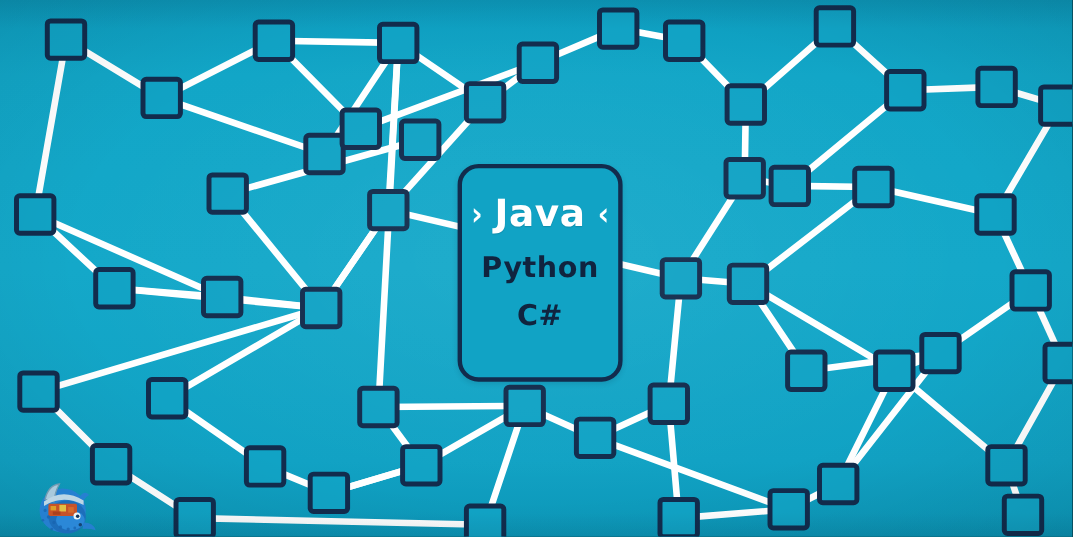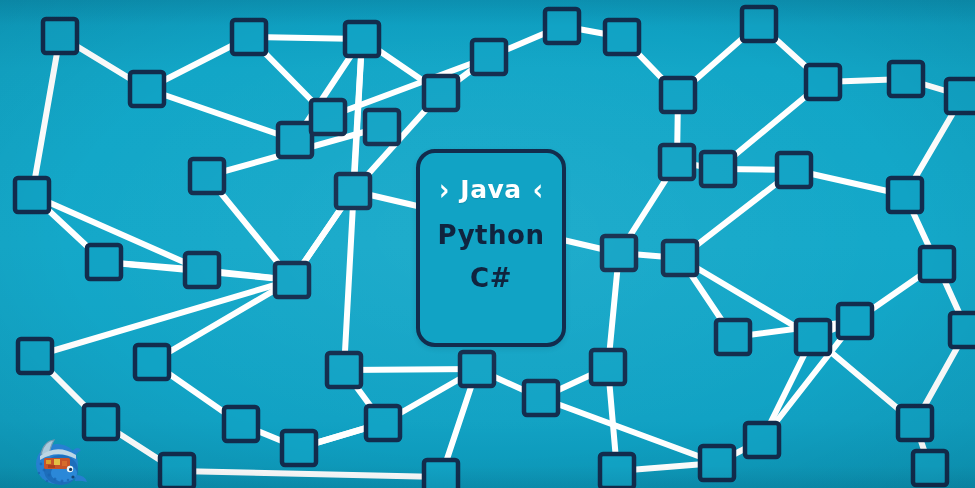--- a/index.html
+++ b/index.html
@@ -68,21 +68,21 @@
   .chevron {
     color: #ffffff;
     font-size: 25px;
     font-weight: 700;
     line-height: 1;
     display: block;
     transform: scaleY(1.18);
   }
   #card-java {
     color: #ffffff;
-    font-size: 25px;
+    font-size: 34px;
     text-shadow: 0 1px 1px rgba(0,40,60,0.18);
   }
   .card-dark {
     color: #10243f;
     font-size: 26px;
     margin-bottom: 17px;
     text-align: right;
   }
   .card-dark:last-child { margin-bottom: 0; }
 

